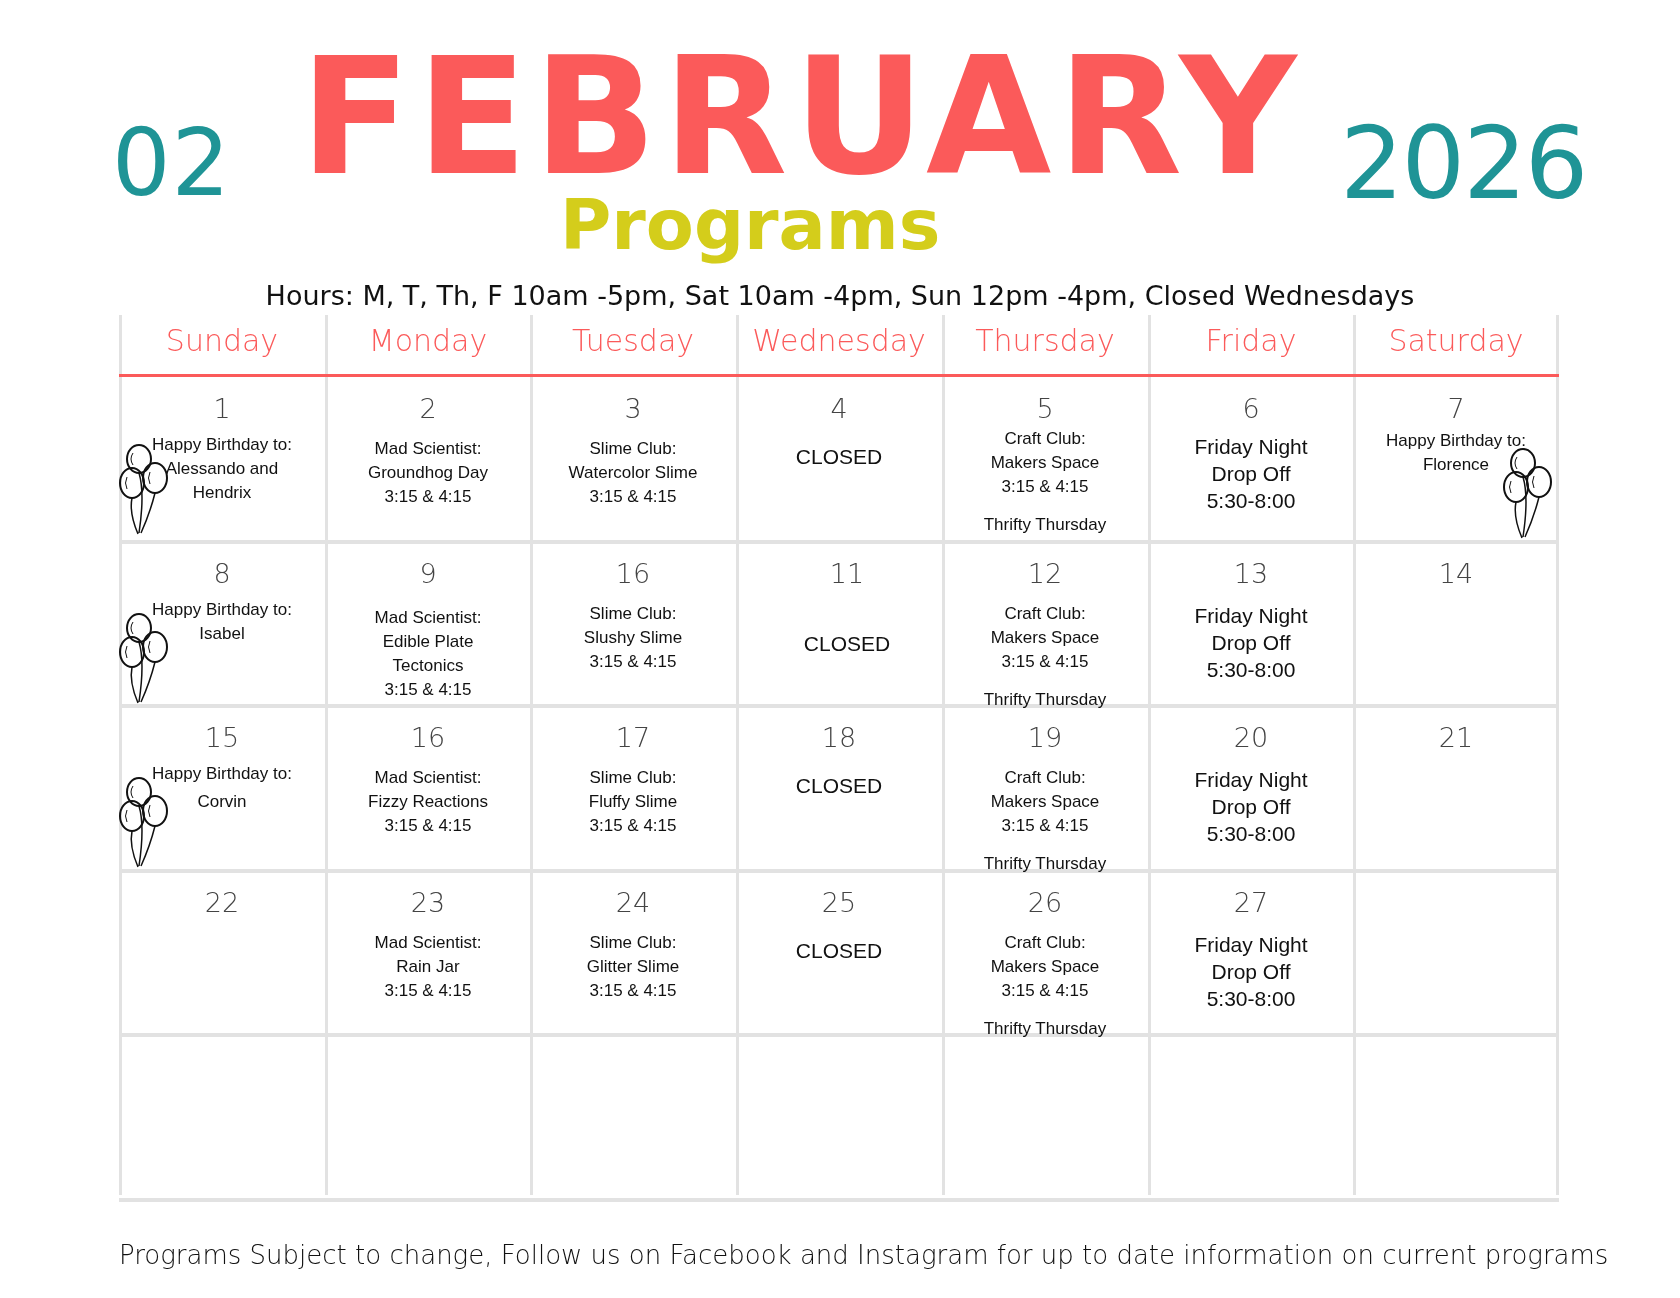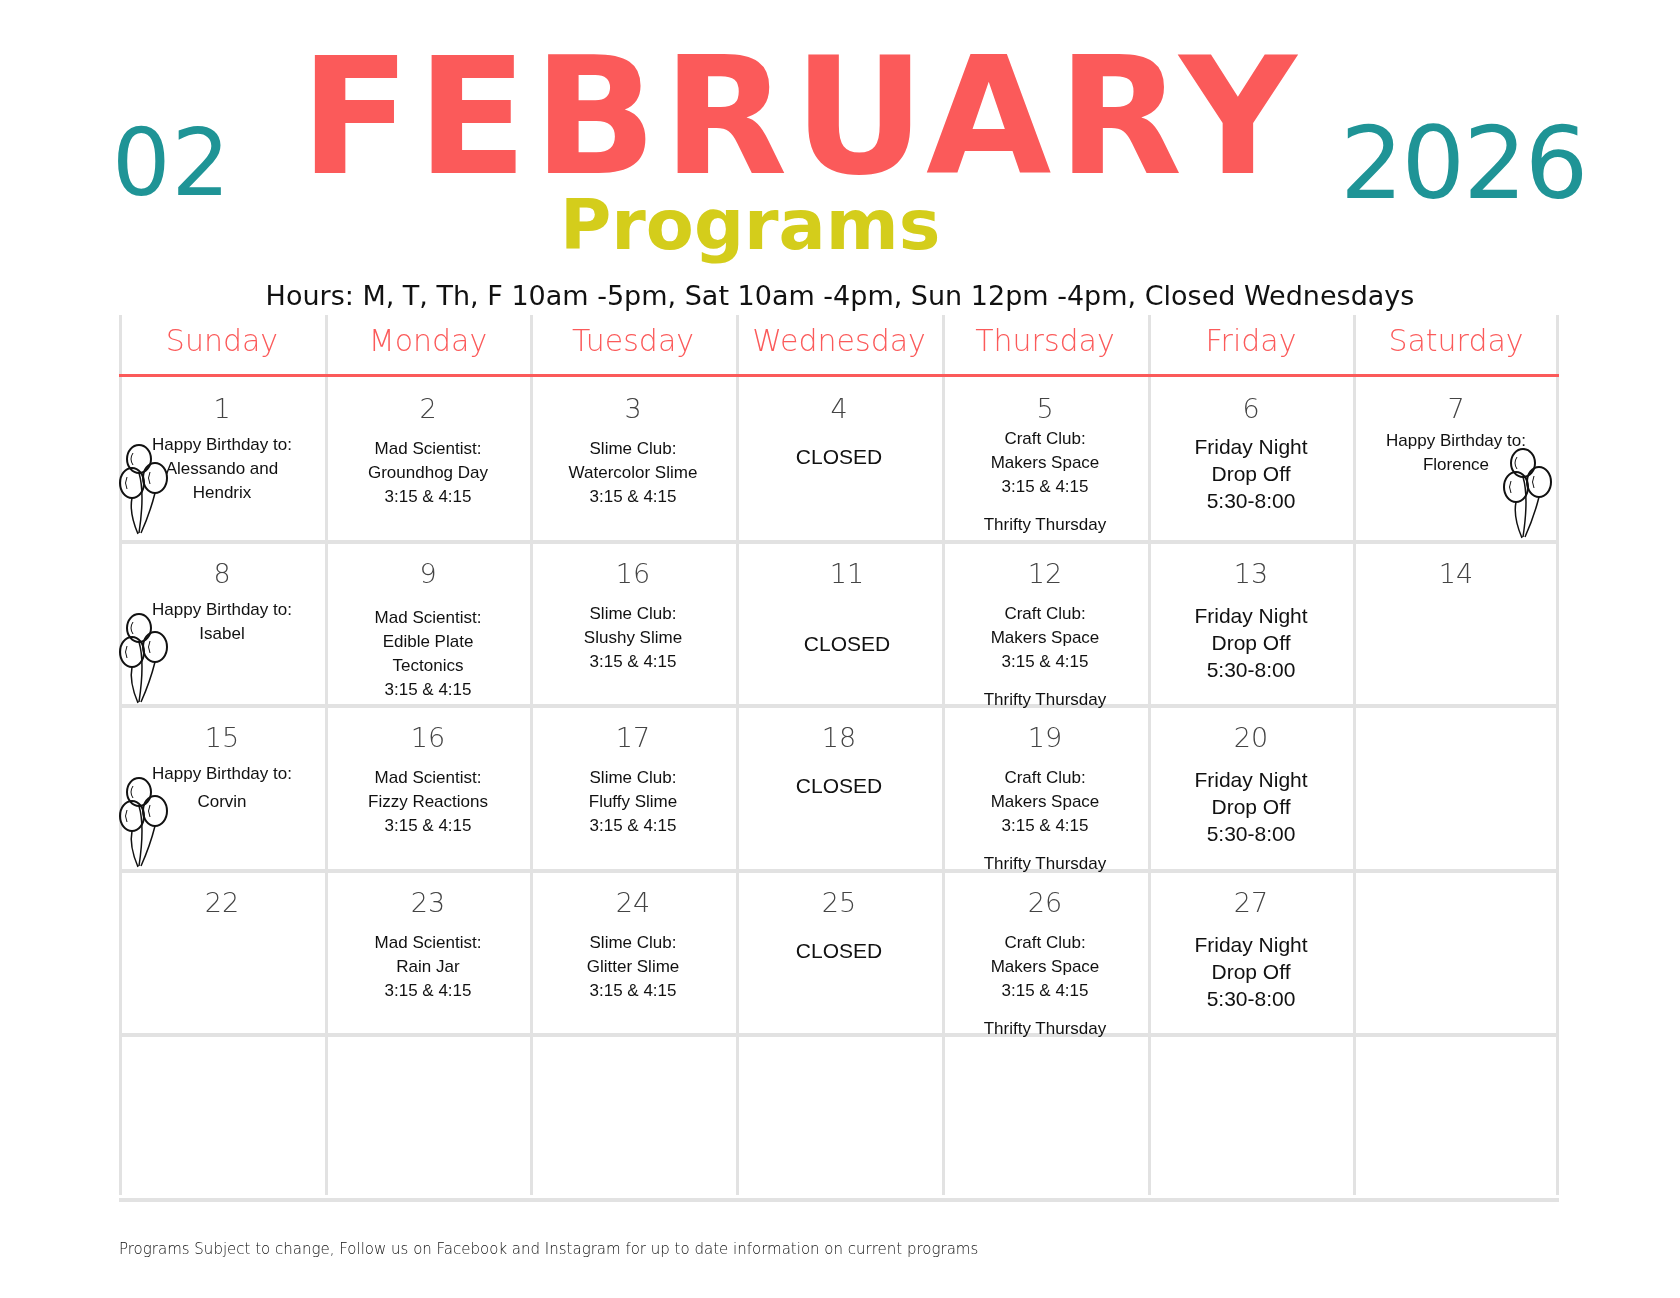--- a/index.html
+++ b/index.html
@@ -26,21 +26,21 @@
              font-family:"DejaVu Sans", sans-serif; font-size:30px; color:#fb5a5a; font-weight:300; }
   .cell { position:absolute; width:206px; height:164px; text-align:center; }
   .daynum { position:absolute; left:0; right:0; top:16px; font-family:"DejaVu Sans", sans-serif;
             font-size:27px; color:#444; font-weight:300; }
   .evt { position:absolute; left:6px; right:6px; font-family:"Liberation Sans", sans-serif;
          color:#111; line-height:24px; font-size:18px; }
   .evt.big { font-size:21px; line-height:27px; }
   .evt.closed { font-size:21px; }
   .evt.sub { font-size:17px; }
   .balloon { position:absolute; width:54px; height:92px; }
-  .footer { left:119px; top:1240px; font-family:"DejaVu Sans", sans-serif; font-size:15px;
+  .footer { left:119px; top:1240px; font-family:"DejaVu Sans", sans-serif; font-size:26px;
             color:#111; letter-spacing:0px; font-weight:300; }
 </style>
 </head>
 <body>
 
 <div class="abs month-num">02</div>
 <div class="abs month-title">FEBRUARY</div>
 <div class="abs year">2026</div>
 <div class="abs subtitle">Programs</div>
 <div class="abs hours">Hours: M, T, Th, F 10am -5pm, Sat 10am -4pm, Sun 12pm -4pm, Closed Wednesdays</div>
@@ -200,20 +200,23 @@
       <div class="evt sub" style="top: 84px;">Makers Space</div>
       <div class="evt sub" style="top: 108px;">3:15 &amp; 4:15</div>
       <div class="evt sub" style="top: 146px;">Thrifty Thursday</div>
     </div>
     <div class="cell" style="left: 1029px; top: 391px;">
       <div class="daynum">20</div>
       <div class="evt big" style="top: 60px;">Friday Night</div>
       <div class="evt big" style="top: 87px;">Drop Off</div>
       <div class="evt big" style="top: 114px;">5:30-8:00</div>
     </div>
+    <div class="cell" style="left: 1234px; top: 391px;">
+      <div class="daynum">21</div>
+    </div>
     <div class="cell" style="left: 0px; top: 556px;">
       <div class="daynum">22</div>
     </div>
     <div class="cell" style="left: 206px; top: 556px;">
       <div class="daynum">23</div>
       <div class="evt sub" style="top: 60px;">Mad Scientist:</div>
       <div class="evt sub" style="top: 84px;">Rain Jar</div>
       <div class="evt sub" style="top: 108px;">3:15 &amp; 4:15</div>
     </div>
     <div class="cell" style="left: 411px; top: 556px;">

